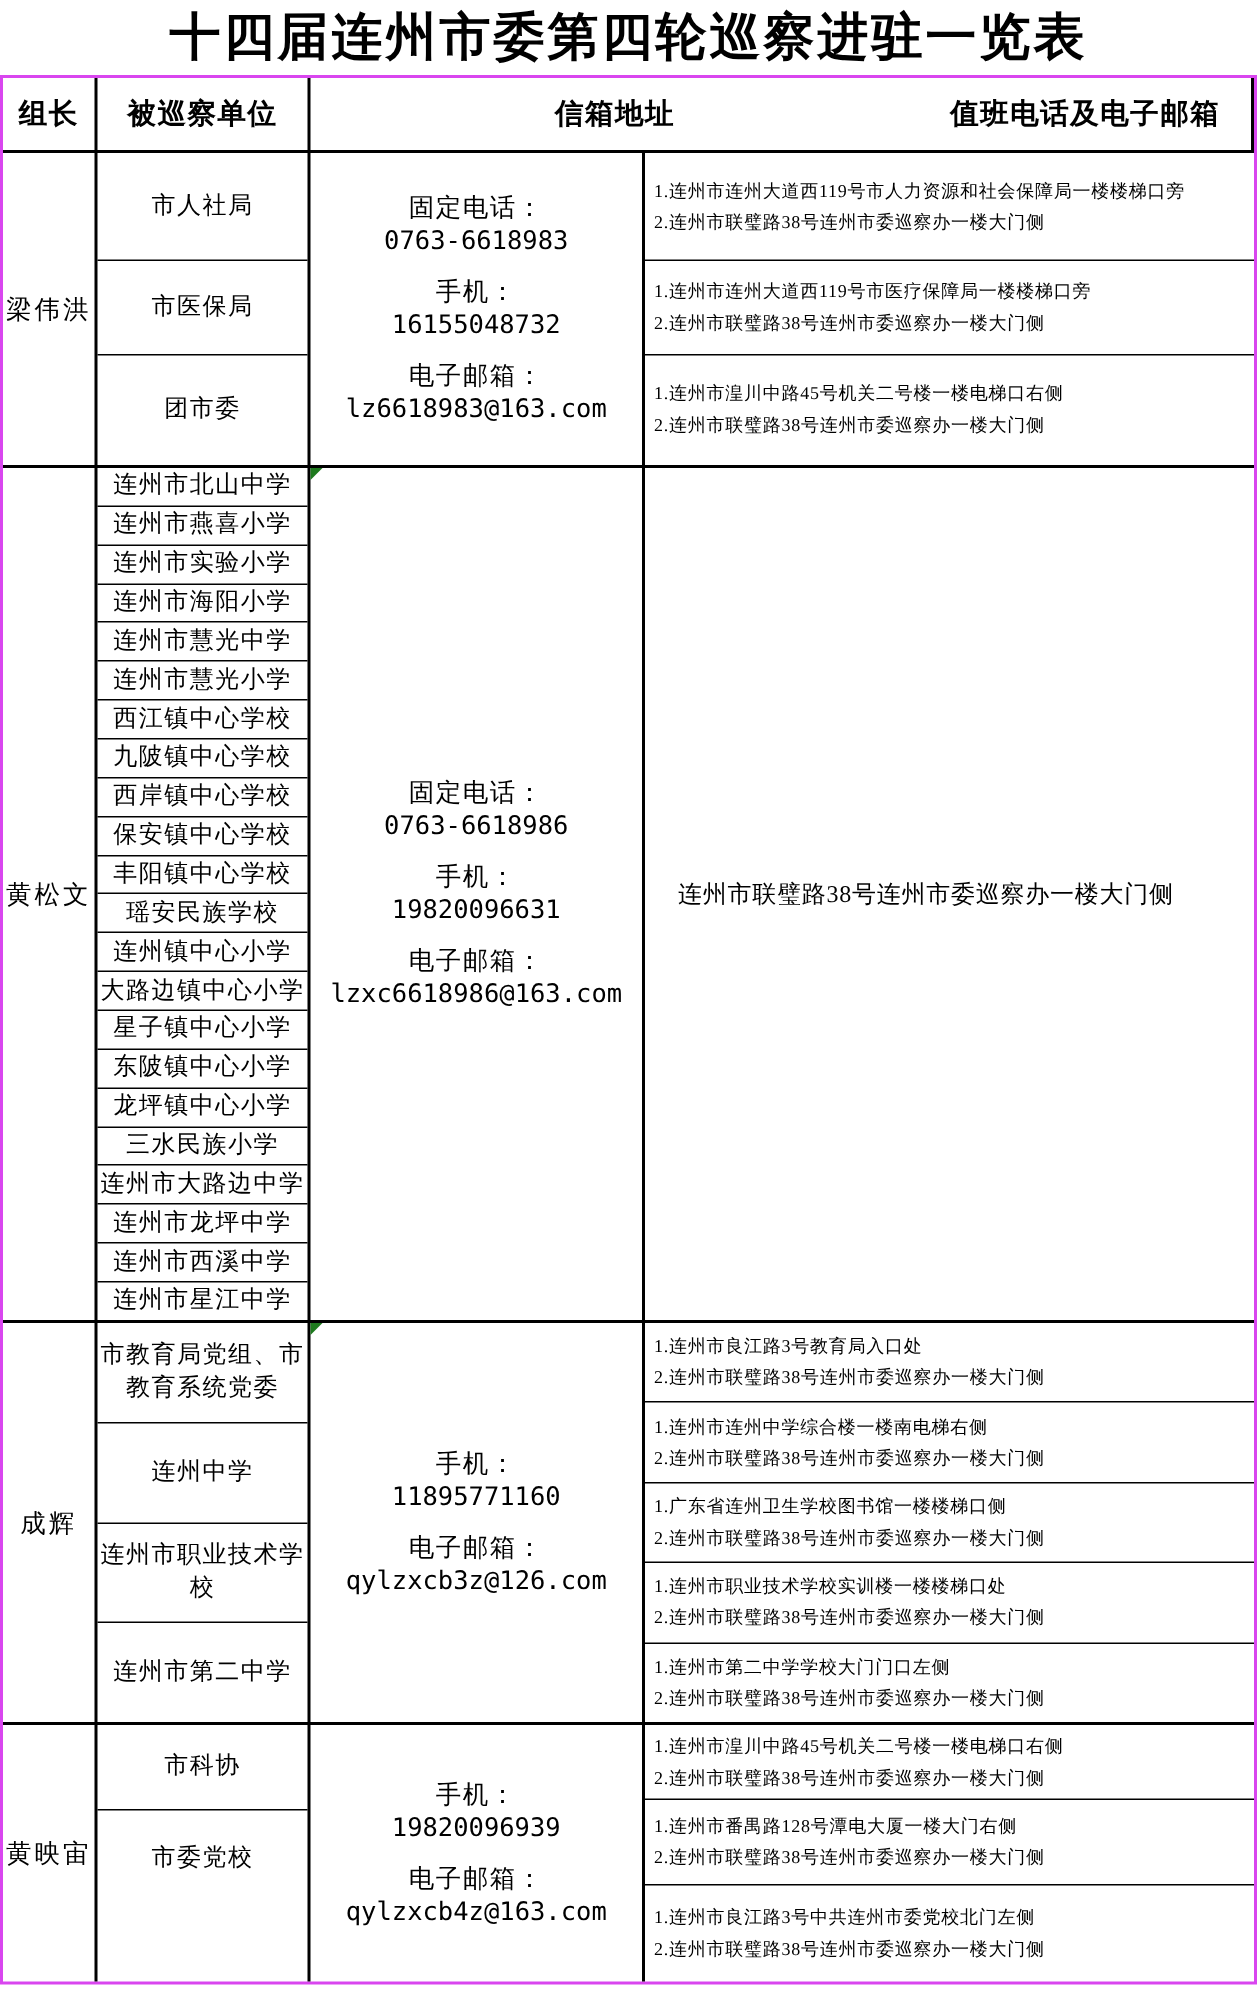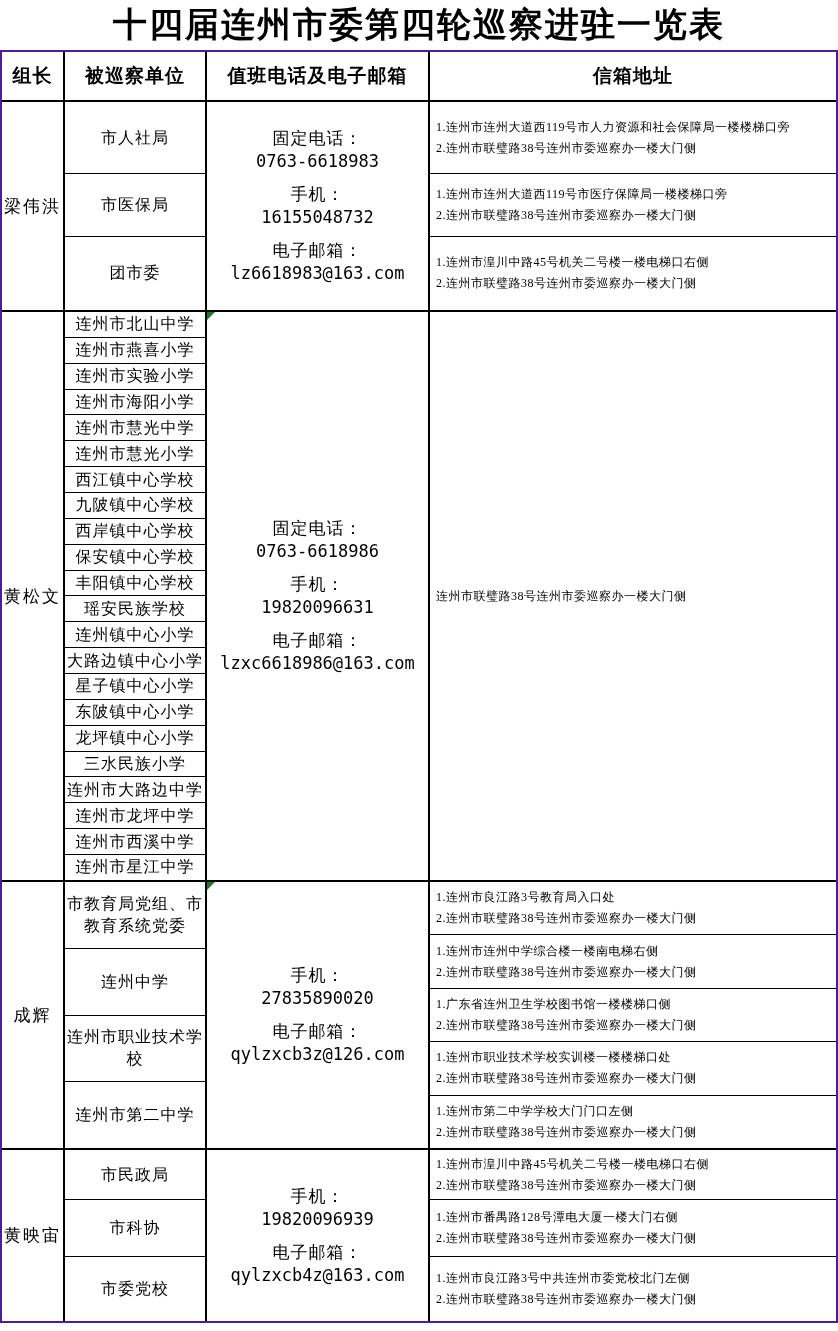--- a/index.html
+++ b/index.html
@@ -10,21 +10,21 @@
     color: #000;
   }
   .page { width: 838px; height: 1331px; background: #fff; }
 
   .title-bar {
     height: 50px; display: flex; align-items: center; justify-content: center;
     font-family: "Liberation Sans", "DejaVu Sans", sans-serif;
     font-weight: bold; font-size: 34px; letter-spacing: 2px;
   }
 
-  .tbl { width: 838px; border: 2px solid #4c1d95; }
+  .tbl { width: 838px; border: 2px solid #d946ef; }
 
   .hrow { display: flex; height: 50px; border-bottom: 2px solid #000; }
   .hcell {
     display: flex; align-items: center; justify-content: center;
     font-family: "Liberation Sans", "DejaVu Sans", sans-serif;
     font-weight: bold; font-size: 19px; letter-spacing: 1px;
   }
 
   .c1 { width: 63px;  border-right: 2px solid #000; }
   .c2 { width: 142px; border-right: 2px solid #000; }
@@ -58,21 +58,21 @@
 
   .addr {
     display: flex; align-items: center; justify-content: flex-start;
     font-size: 12px; letter-spacing: 0.5px; line-height: 21px;
     white-space: pre-line; border-bottom: 1px solid #000; padding: 2px 4px 2px 6px;
     text-align: left;
   }
   .addr:last-child { border-bottom: none; }
   .addr-merged {
     display: flex; align-items: center; justify-content: flex-start;
-    font-size: 12px; letter-spacing: 0.5px; padding-left: 6px;
+    font-size: 16px; letter-spacing: 0.5px; padding-left: 22px;
   }
 
   .tri {
     position: absolute; top: 0; left: 0; width: 0; height: 0;
     border-top: 8px solid #1e7a1e; border-right: 8px solid transparent;
   }
 
   
   .rh-a1 { height: 73px; } .rh-a2 { height: 63px; } .rh-a3 { height: 74px; }
   .rh-d1 { height: 50px; } .rh-d2 { height: 57px; } .rh-d3 { height: 64px; }
@@ -83,22 +83,22 @@
 
 <div class="page">
 
   <div class="title-bar">十四届连州市委第四轮巡察进驻一览表</div>
 
   <div class="tbl">
 
     <div class="hrow">
       <div class="hcell c1">组长</div>
       <div class="hcell c2">被巡察单位</div>
+      <div class="hcell c4">信箱地址</div>
       <div class="hcell c3">值班电话及电子邮箱</div>
-      <div class="hcell c4">信箱地址</div>
     </div>
 
     <div class="section s1">
       <div class="leader c1">梁伟洪</div>
       <div class="col-stack c2">
         <div class="unit rh-a1">市人社局</div>
         <div class="unit rh-a2">市医保局</div>
         <div class="unit rh-a3">团市委</div>
       </div>
       <div class="phone c3">
@@ -174,21 +174,21 @@
       <div class="col-stack c2">
         <div class="unit grow">市教育局党组、市教育系统党委</div>
         <div class="unit grow">连州中学</div>
         <div class="unit grow">连州市职业技术学校</div>
         <div class="unit grow">连州市第二中学</div>
       </div>
       <div class="phone c3">
         <span class="tri"></span>
         <div class="pblock">
           <div>手机：</div>
-          <div class="pvalue">27835890020</div>
+          <div class="pvalue">11895771160</div>
         </div>
         <div class="pblock">
           <div>电子邮箱：</div>
           <div class="pvalue">qylzxcb3z@126.com</div>
         </div>
       </div>
       <div class="col-stack c4">
         <div class="addr grow">1.连州市良江路3号教育局入口处
 2.连州市联璧路38号连州市委巡察办一楼大门侧</div>
         <div class="addr grow">1.连州市连州中学综合楼一楼南电梯右侧
@@ -198,21 +198,20 @@
         <div class="addr grow">1.连州市职业技术学校实训楼一楼楼梯口处
 2.连州市联璧路38号连州市委巡察办一楼大门侧</div>
         <div class="addr grow">1.连州市第二中学学校大门门口左侧
 2.连州市联璧路38号连州市委巡察办一楼大门侧</div>
       </div>
     </div>
 
     <div class="section s4">
       <div class="leader c1">黄映宙</div>
       <div class="col-stack c2">
-        <div class="unit rh-d1">市民政局</div>
         <div class="unit rh-d2">市科协</div>
         <div class="unit rh-d3">市委党校</div>
       </div>
       <div class="phone c3">
         <div class="pblock">
           <div>手机：</div>
           <div class="pvalue">19820096939</div>
         </div>
         <div class="pblock">
           <div>电子邮箱：</div>

